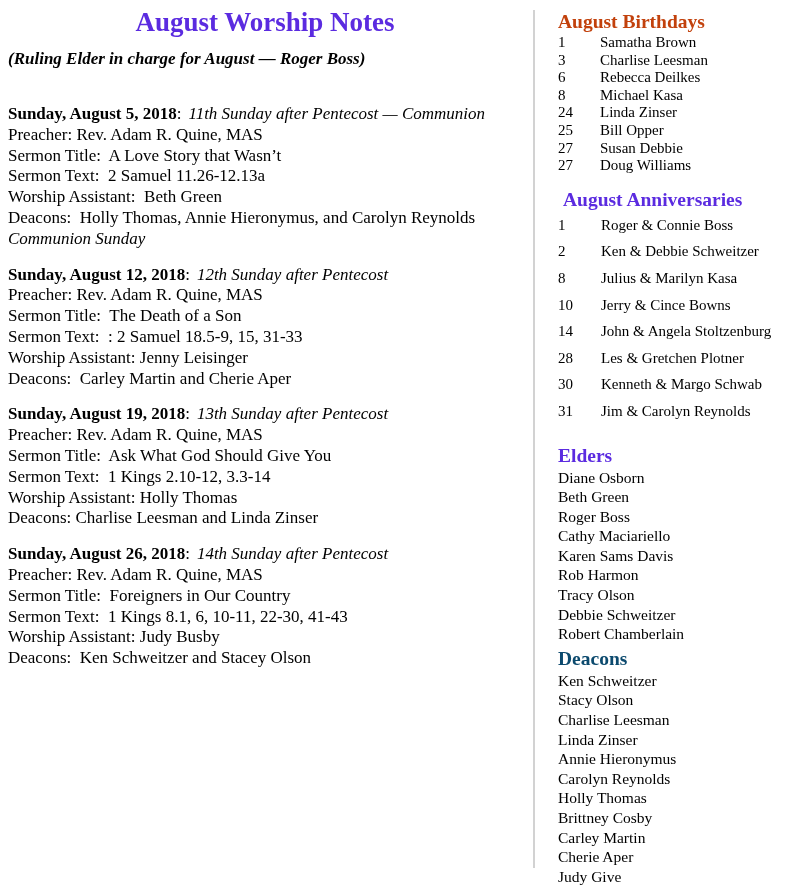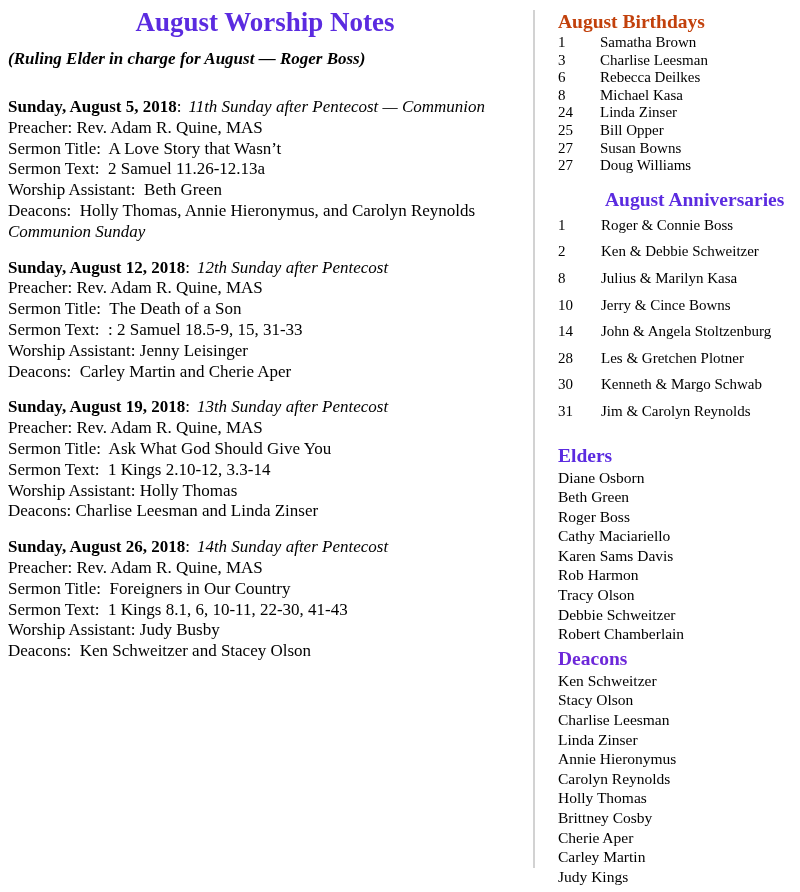--- a/index.html
+++ b/index.html
@@ -5,36 +5,36 @@
   html,body{margin:0;padding:0;background:#ffffff;}
   body{width:800px;height:892px;font-family:"Liberation Serif", serif;color:#000;}
   .page{position:relative;width:800px;height:892px;background:#fff;overflow:hidden;}
 
   
   .left-col{position:absolute;left:8px;top:6px;width:514px;}
   .title{margin:0;text-align:center;font-size:27px;line-height:32px;font-weight:700;}
   .accent{color:#5b2be0;}
   .subtitle{margin:10px 0 0 0;font-size:17px;line-height:21px;font-weight:700;font-style:italic;}
   .service{margin-top:15px;}
-  .service.first{margin-top:28px;}
+  .service.first{margin-top:35px;}
   .line{margin:0;font-size:17px;line-height:20.8px;white-space:pre-wrap;}
   .date{font-weight:700;}
   .occasion{font-style:italic;margin-left:7px;}
   .note{font-style:italic;}
 
   
   .divider{position:absolute;left:533px;top:10px;width:2px;height:858px;background:#d2d2d2;}
 
   
   .right-col{position:absolute;left:558px;top:10px;width:238px;}
   .rc-heading{margin:0;font-size:19.5px;line-height:24px;font-weight:700;}
   .bd-row{font-size:15px;line-height:17.6px;white-space:pre-wrap;}
   .bd-row .day{display:inline-block;width:42px;}
   .anniv-section{margin-top:13px;}
-  .anniv-section .rc-heading{padding-left:5px;margin-left:42px;}
+  .anniv-section .rc-heading{padding-left:5px;}
   .an-row{font-size:15px;line-height:26.6px;white-space:pre-wrap;}
   .an-row .day{display:inline-block;width:43px;}
   .elders-section{margin-top:19px;}
   .deacons-section{margin-top:3px;}
   .name-row{margin:0;font-size:15.5px;line-height:19.6px;white-space:pre-wrap;}
 </style>
 </head>
 <body>
 
 <div class="page">
@@ -86,21 +86,21 @@
   <div class="right-col">
 
     <section>
       <h2 class="rc-heading accent" style="color: #c2410c;">August Birthdays</h2>
       <div class="bd-row"><span class="day">1</span><span class="nm">Samatha Brown</span></div>
       <div class="bd-row"><span class="day">3</span><span class="nm">Charlise Leesman</span></div>
       <div class="bd-row"><span class="day">6</span><span class="nm">Rebecca Deilkes</span></div>
       <div class="bd-row"><span class="day">8</span><span class="nm">Michael Kasa</span></div>
       <div class="bd-row"><span class="day">24</span><span class="nm">Linda Zinser</span></div>
       <div class="bd-row"><span class="day">25</span><span class="nm">Bill Opper</span></div>
-      <div class="bd-row"><span class="day">27</span><span class="nm">Susan Bowns</span></div>
+      <div class="bd-row"><span class="day">27</span><span class="nm">Susan Debbie</span></div>
       <div class="bd-row"><span class="day">27</span><span class="nm">Doug Williams</span></div>
     </section>
 
     <section class="anniv-section">
       <h2 class="rc-heading accent" style="color: rgb(91, 43, 224);">August Anniversaries</h2>
       <div class="an-row"><span class="day">1</span><span class="nm">Roger &amp; Connie Boss</span></div>
       <div class="an-row"><span class="day">2</span><span class="nm">Ken &amp; Debbie Schweitzer</span></div>
       <div class="an-row"><span class="day">8</span><span class="nm">Julius &amp; Marilyn Kasa</span></div>
       <div class="an-row"><span class="day">10</span><span class="nm">Jerry &amp; Cince Bowns</span></div>
       <div class="an-row"><span class="day">14</span><span class="nm">John &amp; Angela Stoltzenburg</span></div>
@@ -116,28 +116,28 @@
       <p class="name-row">Roger Boss</p>
       <p class="name-row">Cathy Maciariello</p>
       <p class="name-row">Karen Sams Davis</p>
       <p class="name-row">Rob Harmon</p>
       <p class="name-row">Tracy Olson</p>
       <p class="name-row">Debbie Schweitzer</p>
       <p class="name-row">Robert Chamberlain</p>
     </section>
 
     <section class="deacons-section">
-      <h2 class="rc-heading accent" style="color: #6d28d9;">Deacons</h2>
+      <h2 class="rc-heading accent" style="color: #0c4a6e;">Deacons</h2>
       <p class="name-row">Ken Schweitzer</p>
       <p class="name-row">Stacy Olson</p>
       <p class="name-row">Charlise Leesman</p>
       <p class="name-row">Linda Zinser</p>
       <p class="name-row">Annie Hieronymus</p>
       <p class="name-row">Carolyn Reynolds</p>
       <p class="name-row">Holly Thomas</p>
       <p class="name-row">Brittney Cosby</p>
+      <p class="name-row">Carley Martin</p>
       <p class="name-row">Cherie Aper</p>
-      <p class="name-row">Carley Martin</p>
-      <p class="name-row">Judy Kings</p>
+      <p class="name-row">Judy Give</p>
     </section>
 
   </div>
 </div>
 
 </body></html>

